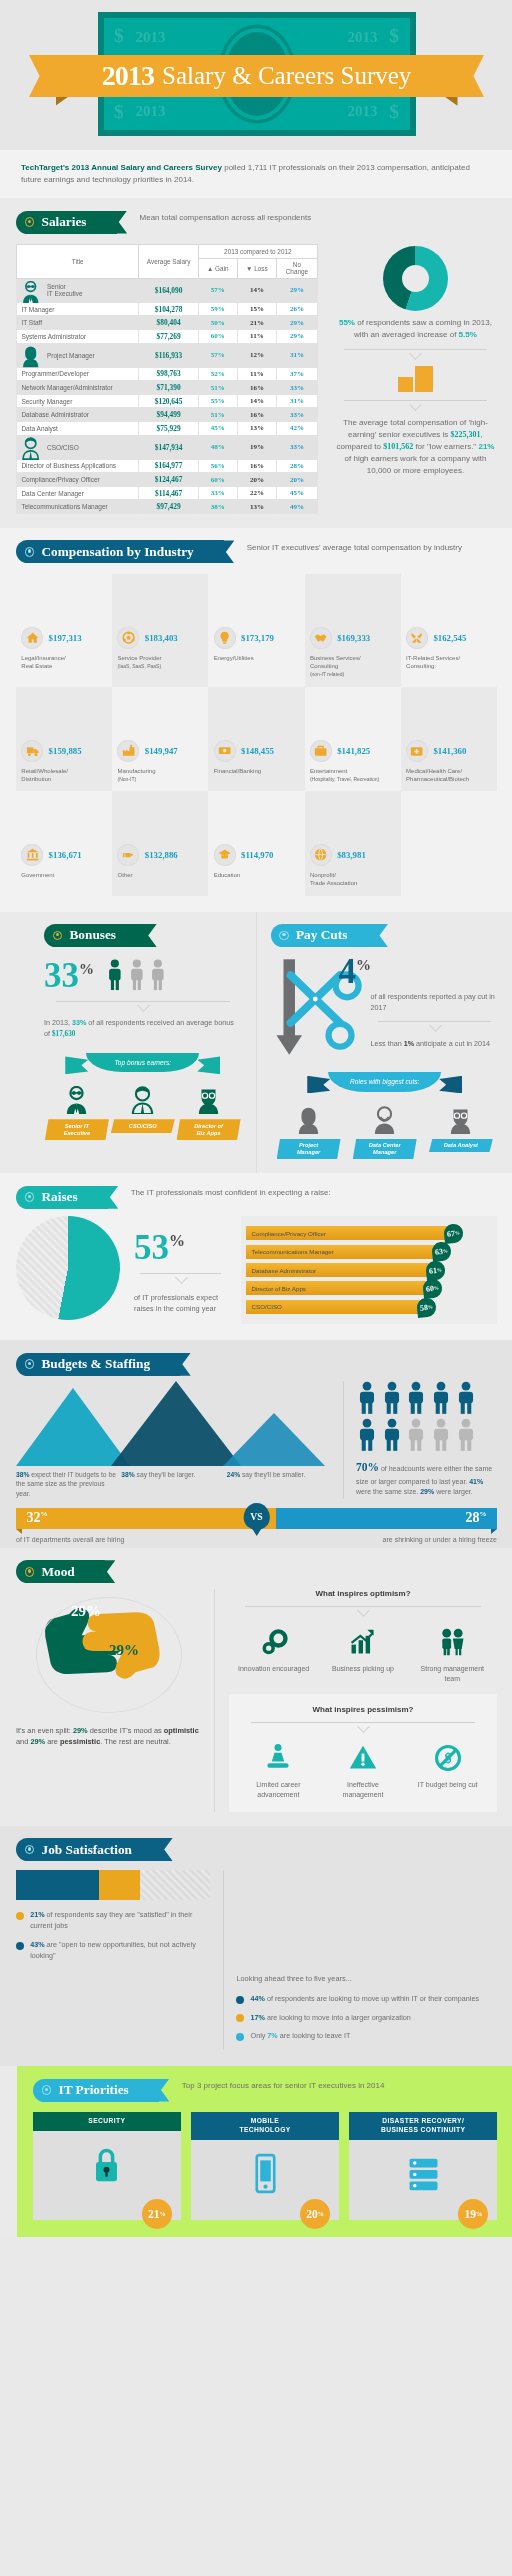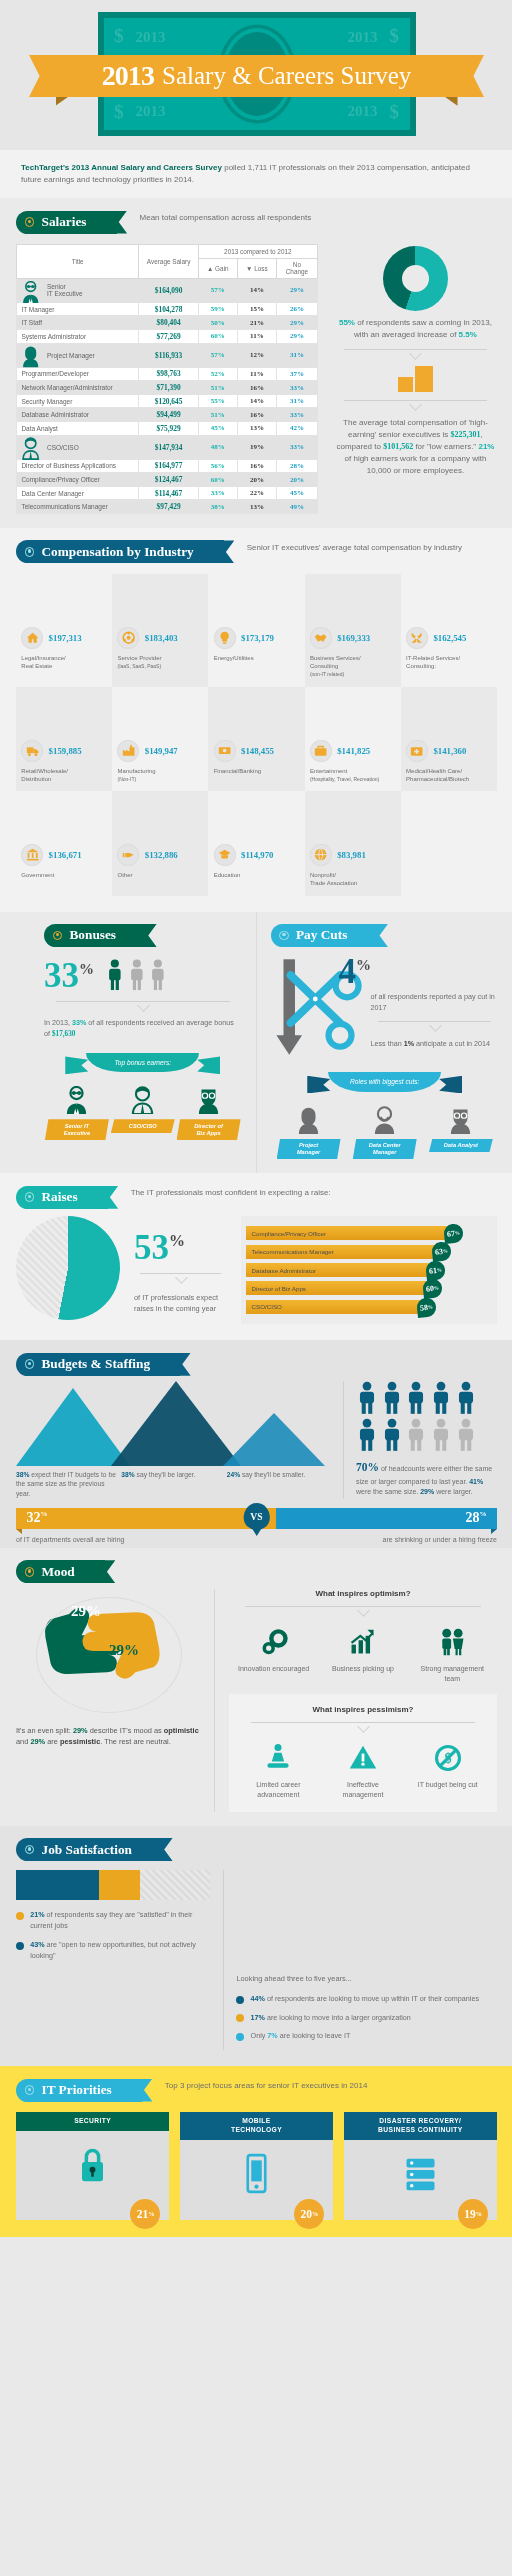--- a/index.html
+++ b/index.html
@@ -234,21 +234,21 @@
   .legend .li { display:flex; gap:6.2px; margin-bottom:8px; }
   .legend .bl { width:8px; height:8px; border-radius:50%; flex:0 0 auto; margin-top:1.8px; }
   .legend b { color:#0a5e80; }
   .jright { flex:1; }
   .jright .lead { font-size:7.4px; color:#6d6e70; margin-bottom:5.3px; }
   .jpie { width:92px; height:92px; border-radius:50%; margin:3.5px auto 8.8px;
      background:conic-gradient(#0a5e80 0 44%, #c9c9c9 44% 61%, #2bb3d8 61% 68%,
        repeating-linear-gradient(45deg,#dcdcdc 0 2.7px,#e8e8e8 2.7px 5.3px) 68% 100%); }
 
   
-  .prio { background:#fde047; padding:12.4px 16px 17.7px; }
+  .prio { background:#bef264; padding:12.4px 16px 17.7px;margin-left:17px; }
   .pgrid { display:flex; gap:10.6px; margin-top:10.6px; }
   .pcard { flex:1; background:#dedede; padding:0 0 10.6px; position:relative; text-align:center; }
   .pcap { background:#00674f; color:#fff; font-size:6.7px; font-weight:bold;
      letter-spacing:0.4px; padding:5.3px 3.5px; line-height:1.3; }
   .pcard.c2 .pcap { background:#0a6184; }
   .pcard.c3 .pcap { background:#0a6184; }
   .pbody { height:69px; display:flex; align-items:center; justify-content:center; }
   .pbody svg { width:35px; height:41px; }
   .pbadge { position:absolute; right:8.8px; bottom:-8.8px; width:30px; height:30px; border-radius:50%;
      background:#f0a92c; color:#fff; font-family:"Liberation Serif", serif; font-weight:bold;

